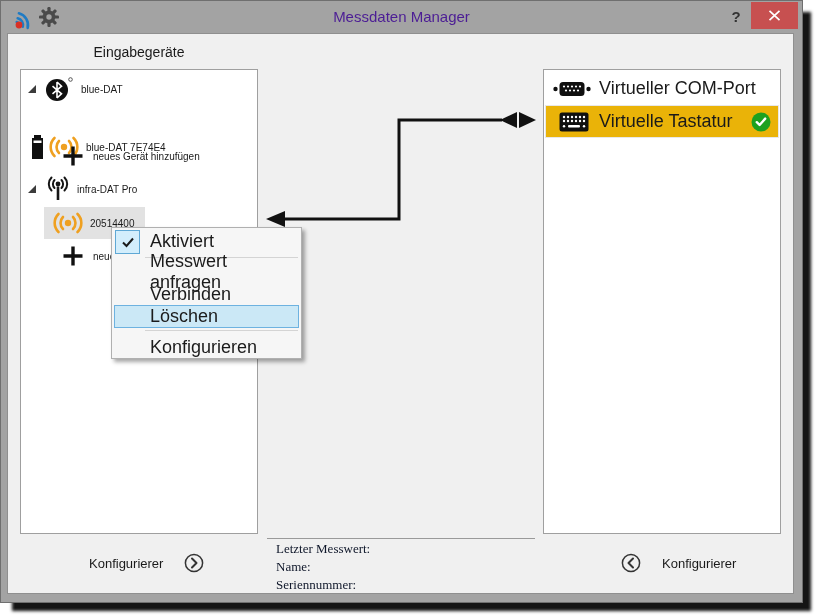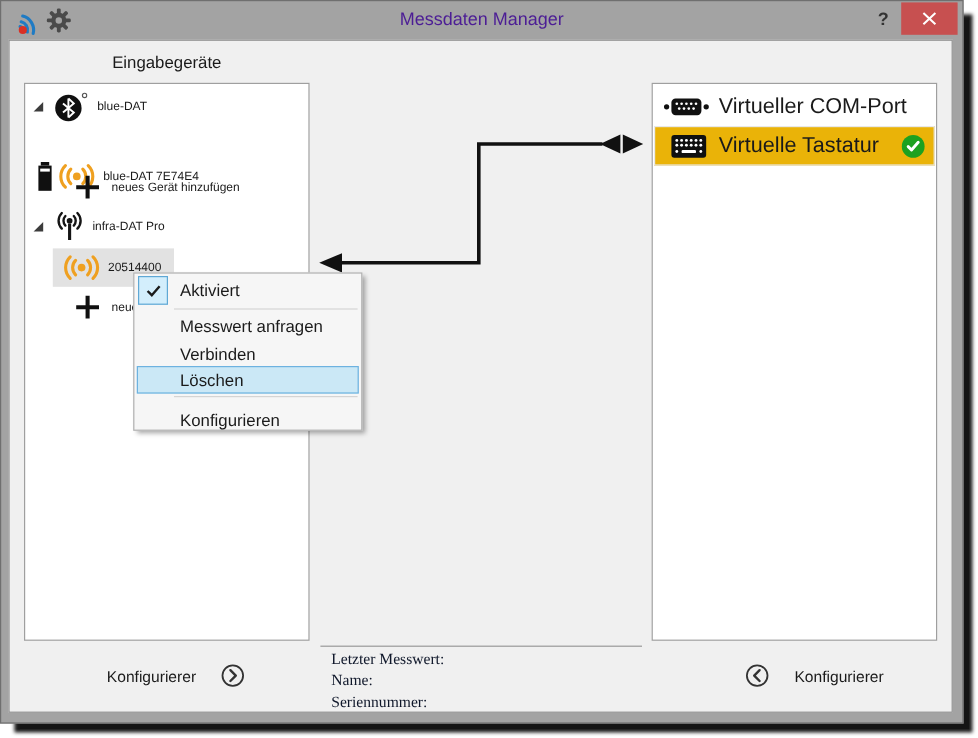--- a/index.html
+++ b/index.html
@@ -41,21 +41,21 @@
   .orow{position:absolute;left:1px;right:1px;height:33px;display:flex;align-items:center;
     font-size:18px;box-sizing:border-box;padding-left:8px;}
   .o-active{background:#eab308;border:1px solid #e8e8e8;padding-left:13px;}
   .badge{position:absolute;right:7px;top:6px;}
   
   .arrows{position:absolute;left:0;top:0;z-index:4;pointer-events:none;}
   
   .cmenu{position:absolute;left:110px;top:226px;width:189px;background:#f6f6f6;
     border:1px solid #b0b0b0;box-shadow:3px 3px 4px rgba(0,0,0,0.35);z-index:10;}
   .mitem{position:relative;display:flex;align-items:center;padding-left:38px;
-    font-size:14px;color:#1b1b1b;}
+    font-size:18px;color:#1b1b1b;}
   .mi-h28{height:27px;} .mi-h24{height:24px;} .mi-h22{height:21px;} .mi-h26{height:25px;align-items:flex-end;}
   .mi-hl{height:21px;margin:0 2px;background:#cbe8f6;border:1px solid #6db2e0;padding-left:35px;}
   .mcheck{position:absolute;left:3px;top:2px;width:23px;height:22px;background:#d3eefc;
     border:1px solid #5fa8d5;display:flex;align-items:center;justify-content:center;}
   .msep{height:1px;background:#d4d4d4;margin:2px 3px 2px 33px;}
   
   .info-sep{position:absolute;left:266px;top:537px;width:268px;height:1px;background:#9a9a9a;}
   .info-line{position:absolute;left:275px;font-size:13px;color:#0f172a;font-family:Liberation Serif, serif;}
   .fbtn{position:absolute;top:551px;height:22px;display:flex;align-items:center;gap:21px;
     font-size:13px;cursor:pointer;}

